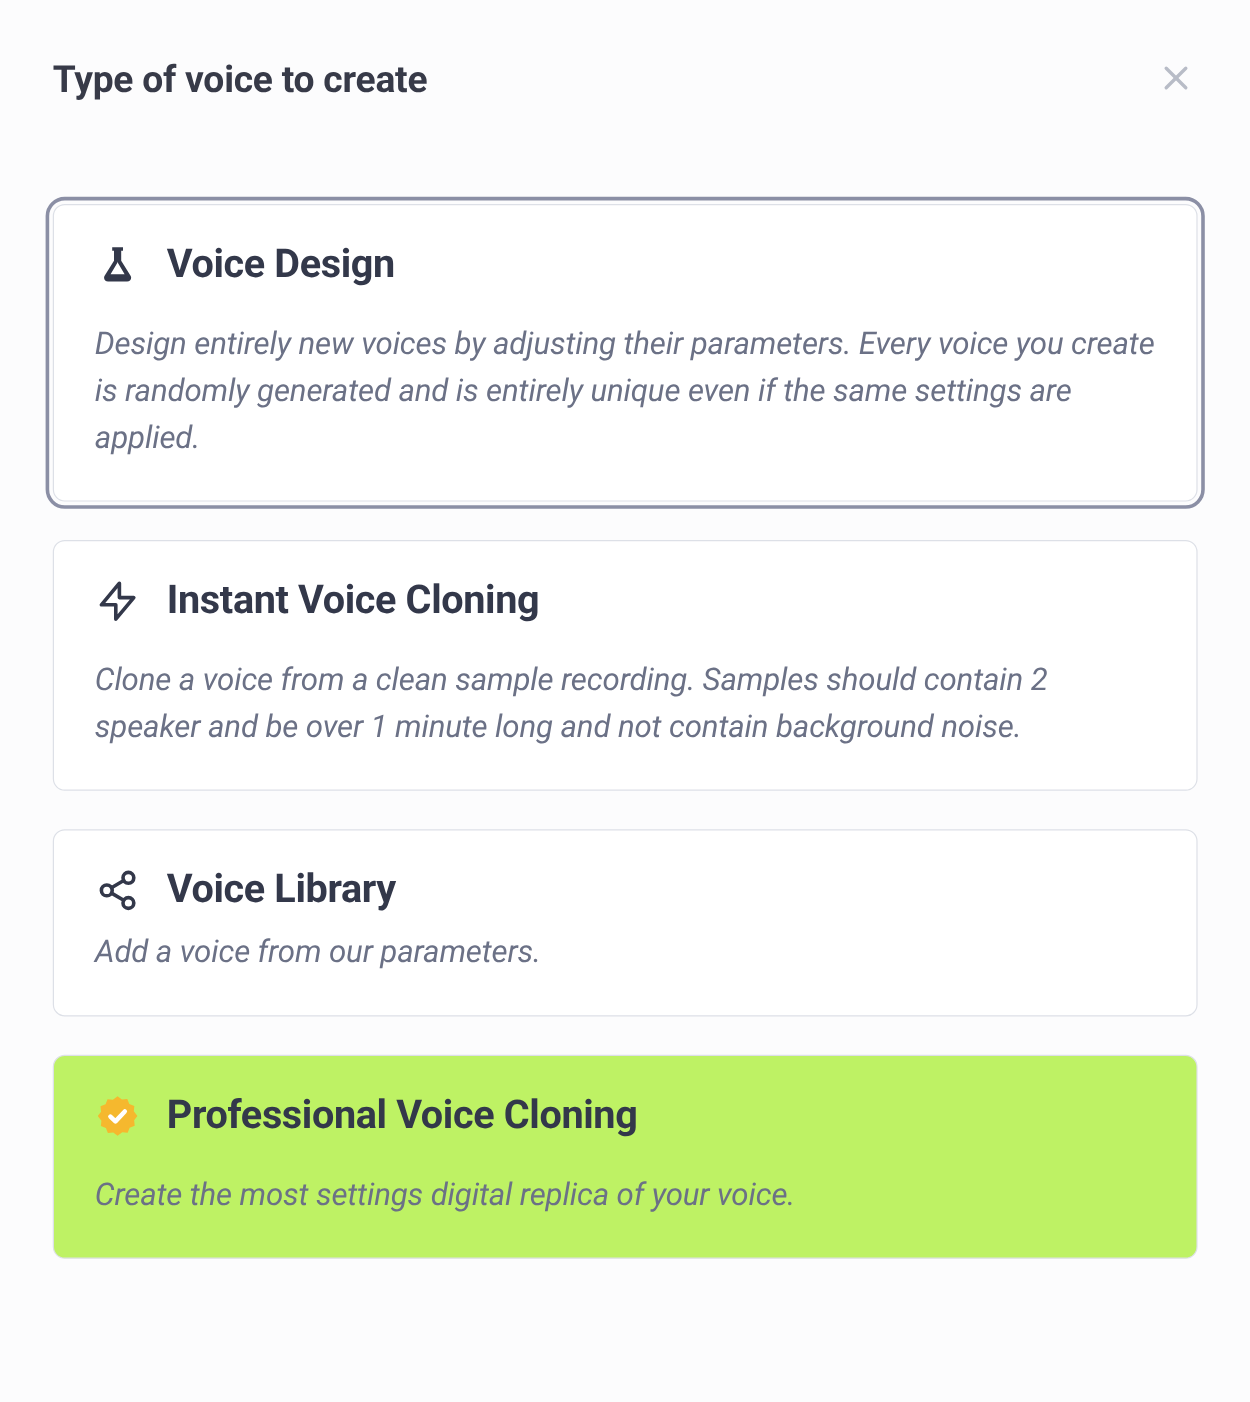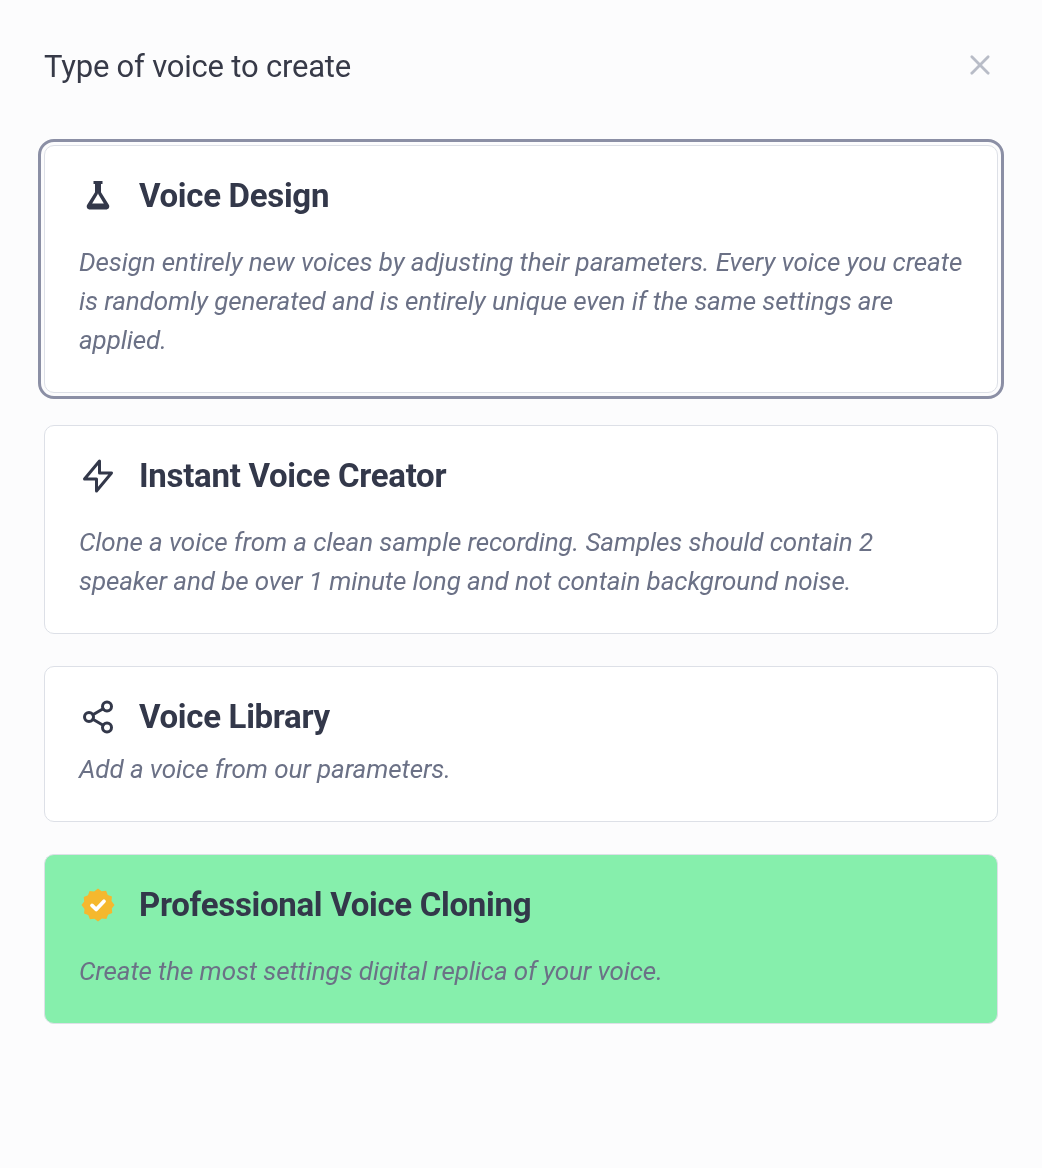--- a/index.html
+++ b/index.html
@@ -19,21 +19,21 @@
 
     .header {
       display: flex;
       justify-content: space-between;
       align-items: center;
       margin-bottom: 60px;
     }
 
     .title {
       font-size: 31px;
-      font-weight: 400;
+      font-weight: 700;
       color: #373a48;
       letter-spacing: -0.2px;
     }
 
     .close-btn {
       width: 36px;
       height: 36px;
       display: flex;
       align-items: center;
       justify-content: center;
@@ -58,24 +58,25 @@
       border: 1px solid #dde0e7;
       border-radius: 10px;
       padding: 30px 34px 32px;
       background: #ffffff;
       cursor: pointer;
     }
 
     .card.selected {
       outline: 3px solid #8b8fa5;
       outline-offset: 3px;
+      margin-top: 25px;
     }
 
     .card.locked {
-      background: #86efac;
+      background: #bef264;
     }
 
     .card-title-row {
       display: flex;
       align-items: center;
       gap: 22px;
       margin-bottom: 28px;
     }
 
     .card-title-row.tight {
@@ -161,21 +162,21 @@
     <p class="card-desc">Design entirely new voices by adjusting their parameters. Every voice you create is randomly generated and is entirely unique even if the same settings are applied.</p>
   </div>
 
   <div class="card">
     <div class="card-title-row">
       <span class="card-icon">
         <svg viewBox="0 0 24 24" width="36" height="36" fill="none" stroke="#33384a" stroke-width="2" stroke-linejoin="round" stroke-linecap="round">
           <polygon points="13 2 3 14 11 14 11 22 21 10 13 10 13 2"></polygon>
         </svg>
       </span>
-      <h2 class="card-title">Instant Voice Creator</h2>
+      <h2 class="card-title">Instant Voice Cloning</h2>
     </div>
     <p class="card-desc">Clone a voice from a clean sample recording. Samples should contain 2 speaker and be over 1 minute long and not contain background noise.</p>
   </div>
 
   <div class="card">
     <div class="card-title-row tight">
       <span class="card-icon">
         <svg viewBox="0 0 24 24" width="36" height="36" fill="none" stroke="#33384a" stroke-width="2" stroke-linecap="round">
           <circle cx="18" cy="5" r="3"></circle>
           <circle cx="6" cy="12" r="3"></circle>

